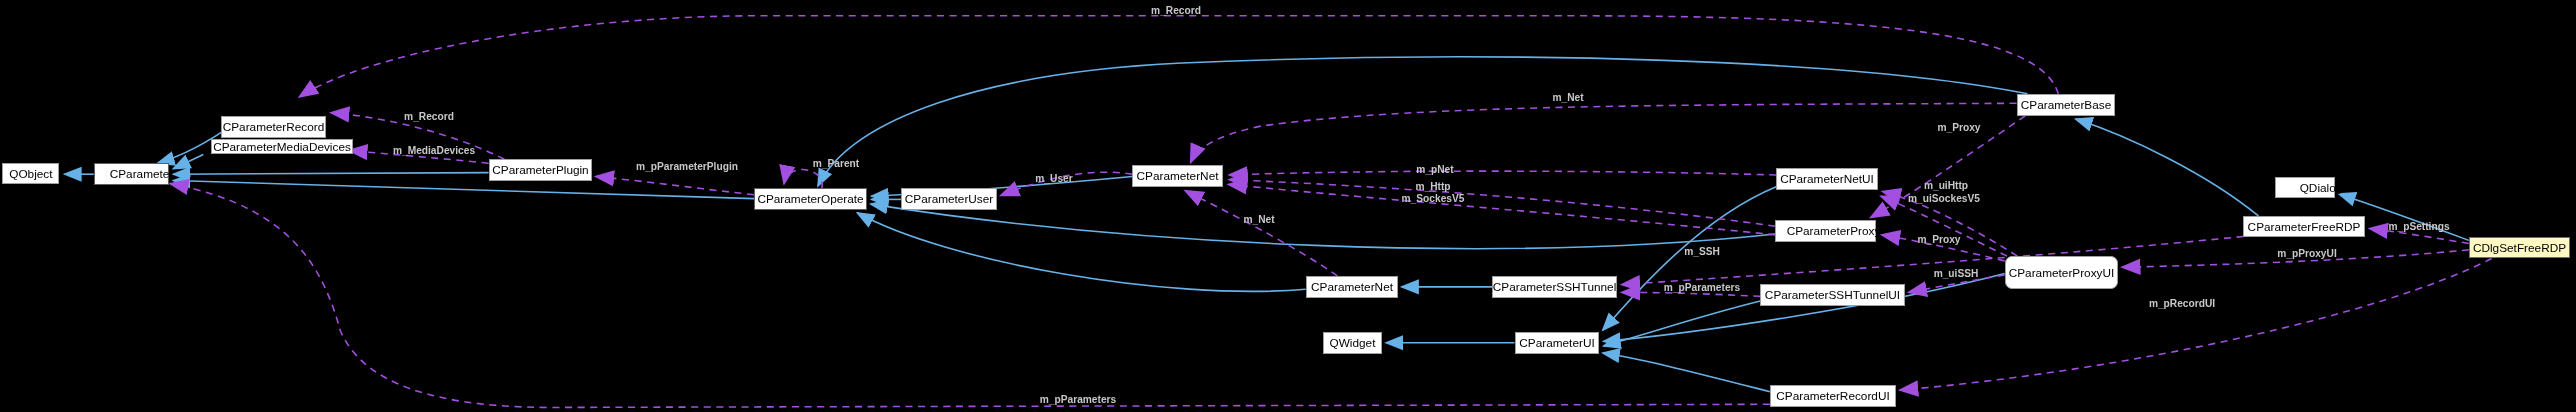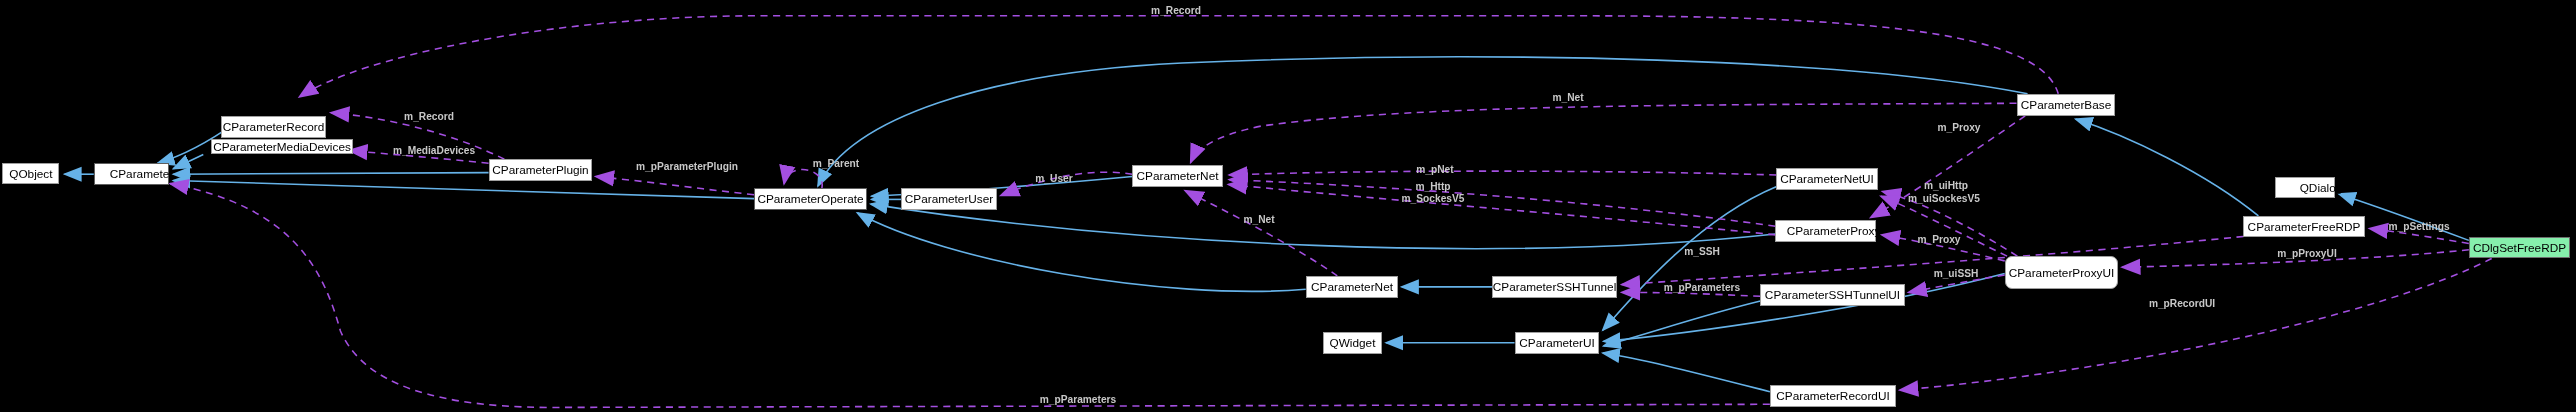--- a/index.html
+++ b/index.html
@@ -7,21 +7,21 @@
     position:relative;width:2576px;height:413px;background:#000000;
     font-family:"Liberation Sans", sans-serif;overflow:hidden;
   }
   svg.edges{position:absolute;left:0;top:0;width:2576px;height:413px;}
   .node{
     position:absolute;box-sizing:border-box;background:#ffffff;border:0.8px solid #9f9f9f;
     color:#000;font-size:11.8px;display:flex;align-items:center;justify-content:center;
     white-space:nowrap;cursor:pointer;z-index:3;
   }
   .node.strong{border:0.8px solid #5f5f5f;}
-  .node.highlight{background:#86efac;border:0.8px solid #6e6e6e;}
+  .node.highlight{background:#fef9c3;border:0.8px solid #6e6e6e;}
   .elabel{
     position:absolute;color:#c8c8c8;font-size:10.2px;font-weight:bold;white-space:nowrap;
     transform:translate(-50%,-50%);z-index:2;letter-spacing:0px;
   }
   .edge-blue{stroke:#66b2e8;stroke-width:2;fill:none;}
   .edge-purple{stroke:#a34fe0;stroke-width:2;fill:none;stroke-dasharray:9,7;}
 </style>
 </head>
 <body>
 

